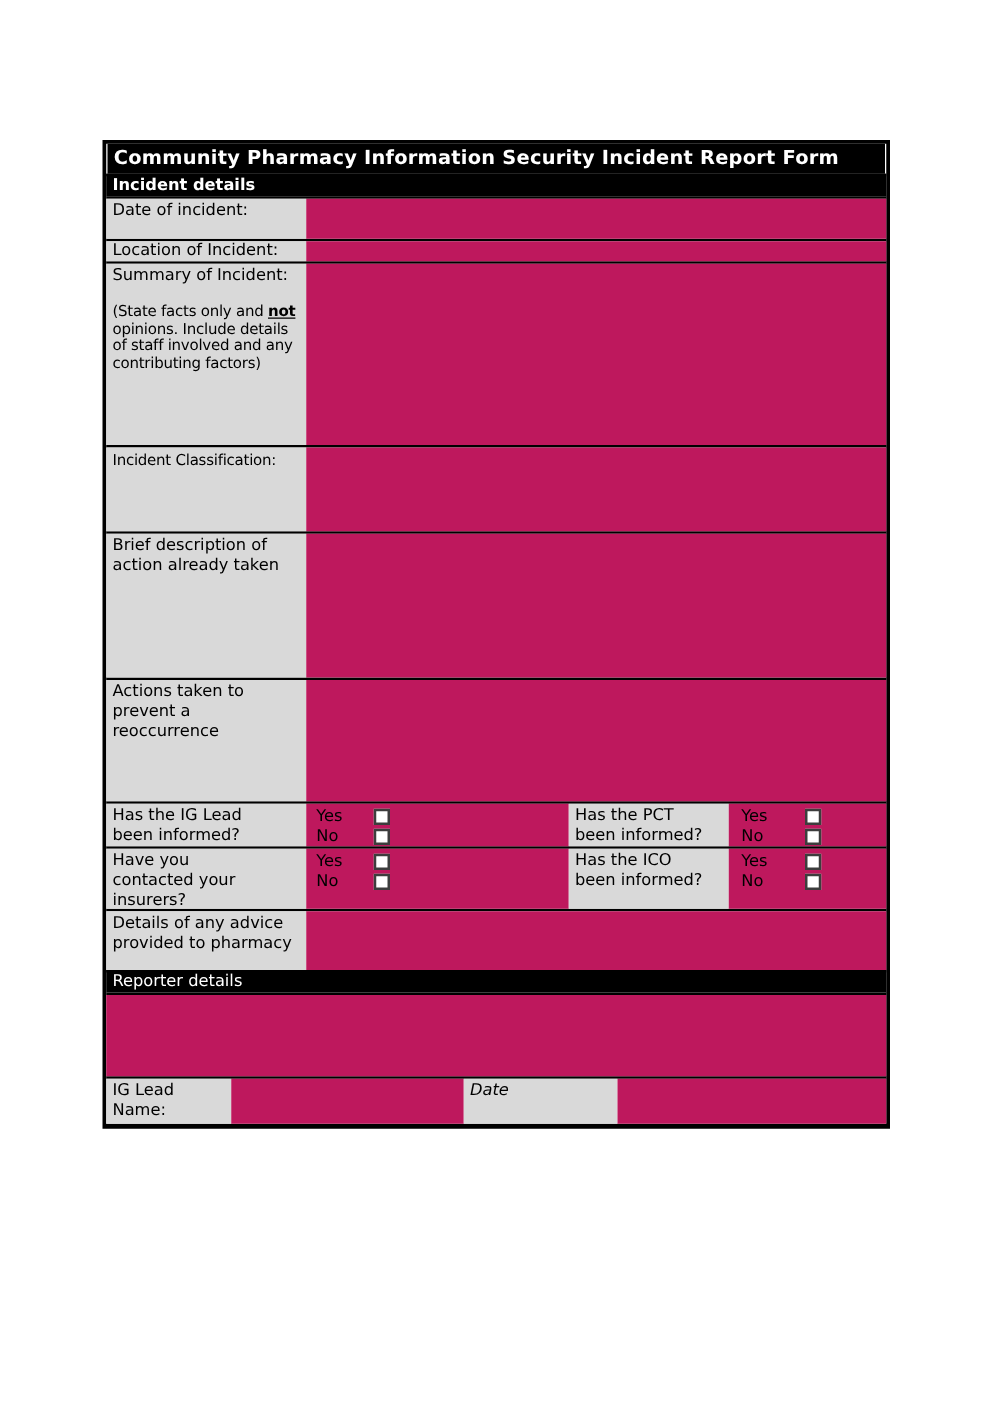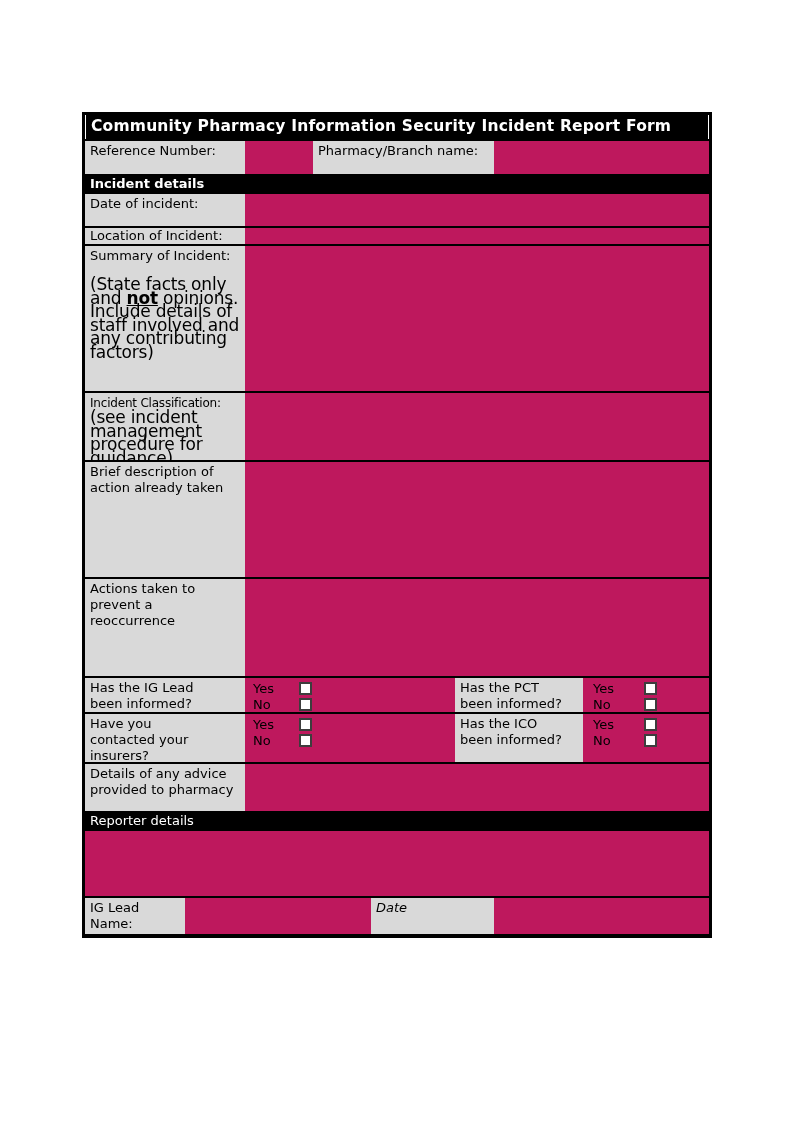--- a/index.html
+++ b/index.html
@@ -43,21 +43,21 @@
   .followup-bar .main{display:inline-block;width:331px;}
   .row{display:flex;border-top:2px solid var(--border,#000);}
   .lbl{
     background:var(--label-background,#d9d9d9);
     font-size:13px;line-height:16px;
     padding:2px 4px 0 5px;
     flex:0 0 auto;
   }
   .cell{flex:0 0 auto;background:#be185d;}
   .cell.grow{flex:1 1 auto;}
-  .small{font-size:17px;line-height:13.5px;letter-spacing:-.2px;}
+  .small{font-size:12px;line-height:13.5px;letter-spacing:-.2px;}
   .italic{font-style:italic;}
   .u-bold{font-weight:bold;text-decoration:underline;}
   
   .h-ref{height:35px;} .h-date{height:34px;} .h-loc{height:18px;}
   .h-sum{height:147px;} .h-class{height:69px;} .h-brief{height:117px;}
   .h-act{height:99px;} .h-cb1{height:36px;} .h-cb2{height:50px;}
   .h-adv{height:49px;} .h-name{height:35px;} .h-follow{height:67px;}
   .h-iglead{height:38px;}
   .h-loc .lbl{padding-top:0;line-height:16px;}
   
@@ -80,26 +80,20 @@
     border:2px solid #3d3d3d;background:#fff;display:inline-block;
   }
 </style>
 </head>
 <body>
 
 <div class="form">
 
   <div class="bar title-bar">Community Pharmacy Information Security Incident Report Form</div>
 
-  <div class="row h-ref">
-    <div class="lbl w-label">Reference Number:</div>
-    <div class="cell w-refval"></div>
-    <div class="lbl w-pharm">Pharmacy/Branch name:</div>
-    <div class="cell grow"></div>
-  </div>
 
   <div class="bar section-bar bold">Incident details</div>
 
   <div class="row h-date">
     <div class="lbl w-label">Date of incident:</div>
     <div class="cell grow"></div>
   </div>
 
   <div class="row h-loc">
     <div class="lbl w-label">Location of Incident:</div>
@@ -110,21 +104,20 @@
     <div class="lbl w-label">
       <span>Summary of Incident:</span>
       <span class="small note-sum"><span>(State facts only and </span><span class="u-bold">not</span><span> opinions. Include details of staff involved and any contributing factors)</span></span>
     </div>
     <div class="cell grow"></div>
   </div>
 
   <div class="row h-class">
     <div class="lbl w-label">
       <span class="class-line">Incident Classification:</span>
-      <span class="small note-class">(see incident management procedure for guidance)</span>
     </div>
     <div class="cell grow"></div>
   </div>
 
   <div class="row h-brief">
     <div class="lbl w-label">Brief description of action already taken</div>
     <div class="cell grow"></div>
   </div>
 
   <div class="row h-act">

